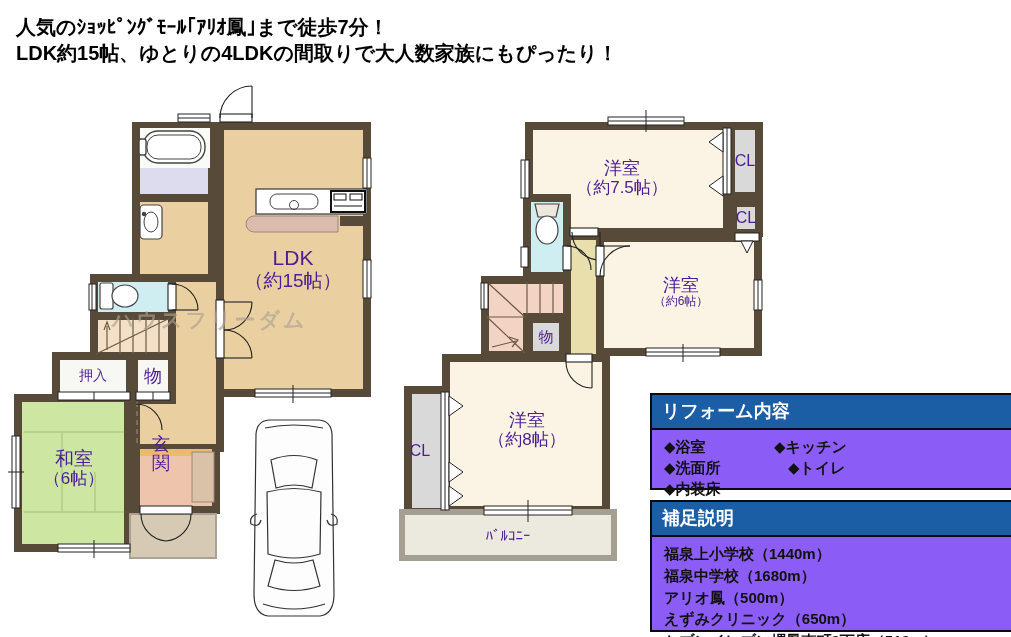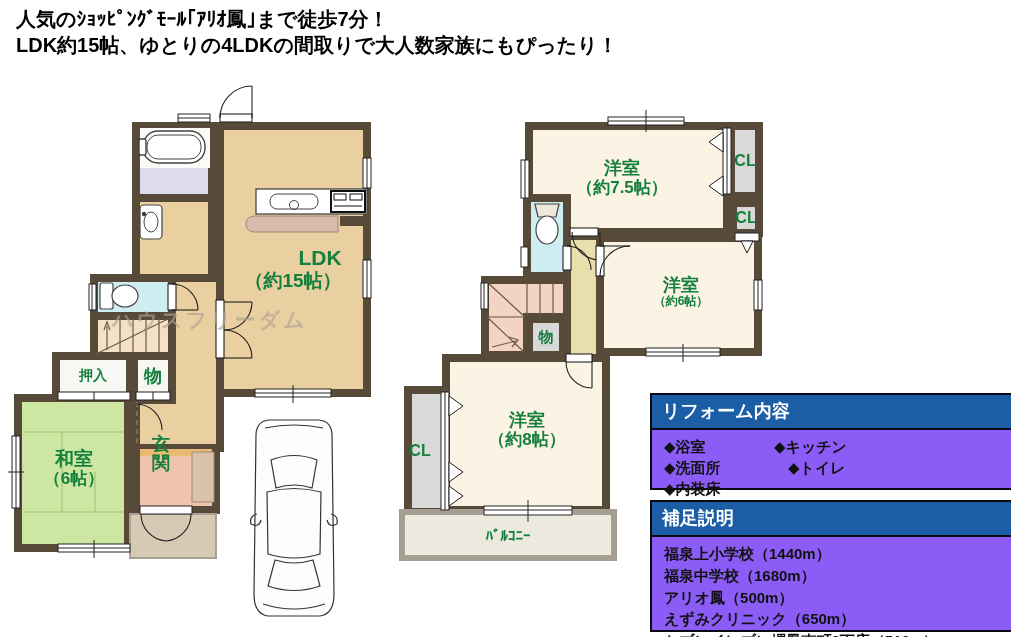--- a/index.html
+++ b/index.html
@@ -1,20 +1,20 @@
 <!DOCTYPE html>
 <html><head>
 <meta charset="utf-8">
 <style>
   html,body{margin:0;padding:0;background:#fff;}
   #canvas{position:relative;width:1011px;height:637px;background:#ffffff;overflow:hidden;
           font-family:"Liberation Sans","DejaVu Sans",sans-serif;color:#111;}
   #plan-svg{position:absolute;left:0;top:0;}
-  .hdr{position:absolute;left:16px;top:6px;font-size:20px;font-weight:bold;line-height:1.3;color:#000;white-space:pre;}
-  .lbl{position:absolute;transform:translate(-50%,-50%);text-align:center;font-weight:bold;color:#15803d;line-height:1.12;white-space:nowrap;}
+  .hdr{position:absolute;left:16px;top:14px;font-size:20px;font-weight:bold;line-height:1.3;color:#000;white-space:pre;}
+  .lbl{position:absolute;transform:translate(-50%,-50%);text-align:center;font-weight:normal;color:#4c1d95;line-height:1.12;white-space:nowrap;}
   .lbl .sz{display:block;}
   .vert{width:22px;word-break:break-all;white-space:normal;line-height:1.05;}
   .watermark{position:absolute;left:112px;top:306px;font-size:21px;font-weight:bold;letter-spacing:3px;
              color:rgba(172,162,148,0.65);white-space:nowrap;}
   .infobox{position:absolute;width:381px;border:2px solid #0a0a14;background:#8b5cf6;box-sizing:border-box;}
   .infobox .bar{background:#1b5ea6;color:#fff;font-weight:bold;font-size:18px;padding:4px 10px 5px 10px;
                 border-bottom:2px solid #0a0a14;}
   .reform-grid{display:grid;grid-template-columns:110px 1fr;padding:8px 12px;row-gap:2px;
                font-size:15px;font-weight:bold;}
   .reform-grid span:nth-child(4){padding-left:14px;}
@@ -218,21 +218,21 @@
       <rect x="566" y="354" width="26" height="8" fill="#fff"></rect>
       <path d="M566,362 A26,26 0 0 0 592,388"></path>
         <line x1="592" y1="362" x2="592" y2="388"></line>
       <rect x="563" y="246" width="8" height="24" fill="#fff"></rect>
       <path d="M567,246 A24,24 0 0 1 591,270"></path>
     </g>
   </svg>
 
   <div class="watermark">ハウスフリーダム</div>
 
-  <div class="lbl" style="left:293px;top:268px;font-size:21px;text-align:right;">
+  <div class="lbl" style="left:293px;top:268px;font-size:21px;">
     <span>LDK</span>
     <span class="sz" style="font-size:19px;">（約15帖）</span>
   </div>
   <div class="lbl" style="left:74px;top:468px;font-size:19px;">
     <span>和室</span>
     <span class="sz" style="font-size:17px;">（6帖）</span>
   </div>
   <div class="lbl vert" style="left:161px;top:454px;font-size:18px;">玄関</div>
   <div class="lbl" style="left:93px;top:376px;font-size:14px;">押入</div>
   <div class="lbl" style="left:153px;top:376px;font-size:18px;">物</div>

